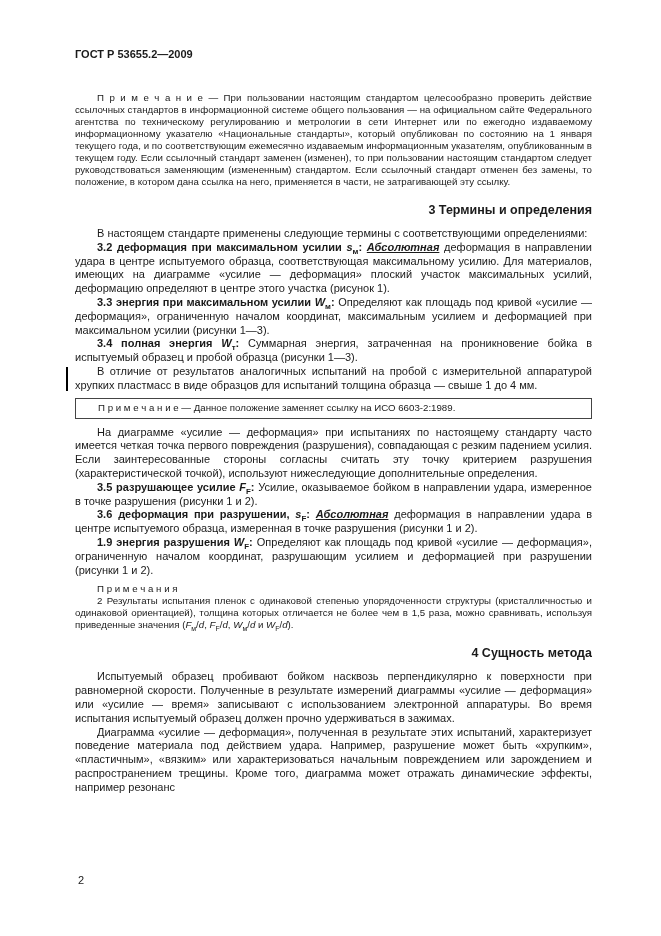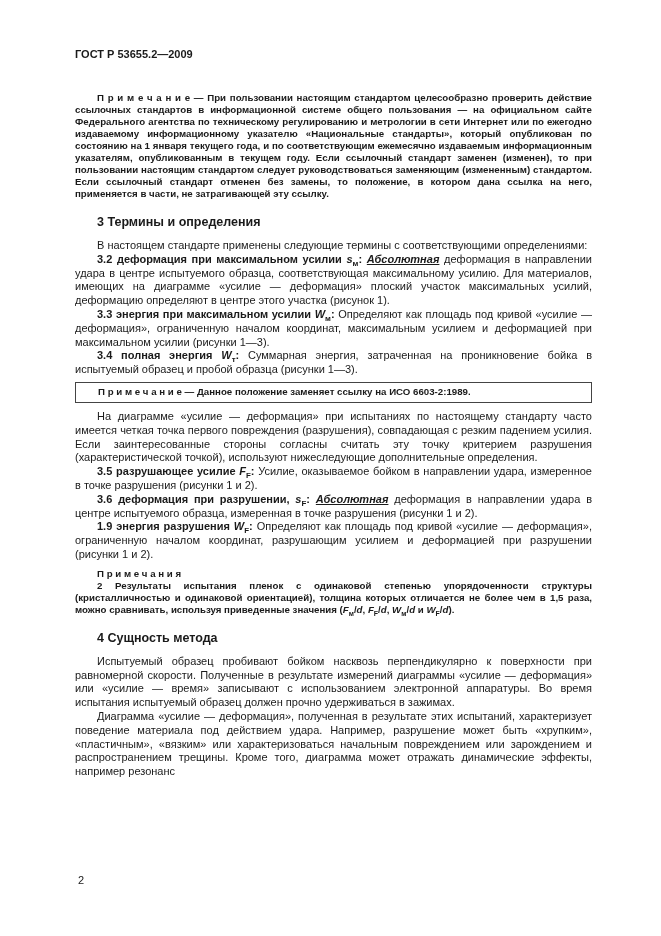--- a/index.html
+++ b/index.html
@@ -37,28 +37,27 @@
     line-height: 13.8px;
     text-align: justify;
     text-indent: 22px;
   }
 
   .block.note p,
   .block.notes p,
   .block.boxed p {
     font-size: 9.7px;
     line-height: 12px;
-    font-weight: bold;
   }
 
   .block.heading { margin: 15px 0 9px 0; }
   .block.heading p {
     font-size: 12.5px;
     font-weight: bold;
-    text-align: left;
+    text-align: right;
     text-indent: 22px;
     line-height: 15px;
   }
 
   .block.marked { position: relative; }
   .change-bar {
     position: absolute;
     left: -9px;
     top: 2px;
     bottom: 2px;
@@ -104,20 +103,24 @@
       </div>
       <div class="block para">
         <p><span class="b">3.2 деформация при максимальном усилии </span><span class="b i">s</span><sub class="b">м</sub><span class="b">: </span><span class="b i u">Абсолютная</span><span> деформация в направлении удара в центре испытуемого образца, соответствующая максимальному усилию. Для материалов, имеющих на диаграмме «усилие — деформация» плоский участок максимальных усилий, деформацию определяют в центре этого участка (рисунок 1).</span></p>
       </div>
       <div class="block para">
         <p><span class="b">3.3 энергия при максимальном усилии </span><span class="b i">W</span><sub class="b">м</sub><span class="b">: </span><span>Определяют как площадь под кривой «усилие — деформация», ограниченную началом координат, максимальным усилием и деформацией при максимальном усилии (рисунки 1—3).</span></p>
       </div>
       <div class="block para">
         <p><span class="b">3.4 полная энергия </span><span class="b i">W</span><sub class="b">т</sub><span class="b">: </span><span>Суммарная энергия, затраченная на проникновение бойка в испытуемый образец и пробой образца (рисунки 1—3).</span></p>
       </div>
+      <div class="block para marked">
+        <div class="change-bar"></div>
+        <p><span>В отличие от результатов аналогичных испытаний на пробой с измерительной аппаратурой хрупких пластмасс в виде образцов для испытаний толщина образца — свыше 1 до 4 мм.</span></p>
+      </div>
       <div class="block boxed">
         <p><span>П р и м е ч а н и е — Данное положение заменяет ссылку на ИСО 6603-2:1989.</span></p>
       </div>
       <div class="block para">
         <p><span>На диаграмме «усилие — деформация» при испытаниях по настоящему стандарту часто имеется четкая точка первого повреждения (разрушения), совпадающая с резким падением усилия. Если заинтересованные стороны согласны считать эту точку критерием разрушения (характеристической точкой), используют нижеследующие дополнительные определения.</span></p>
       </div>
       <div class="block para">
         <p><span class="b">3.5 разрушающее усилие </span><span class="b i">F</span><sub class="b">F</sub><span class="b">: </span><span>Усилие, оказываемое бойком в направлении удара, измеренное в точке разрушения (рисунки 1 и 2).</span></p>
       </div>
       <div class="block para">

